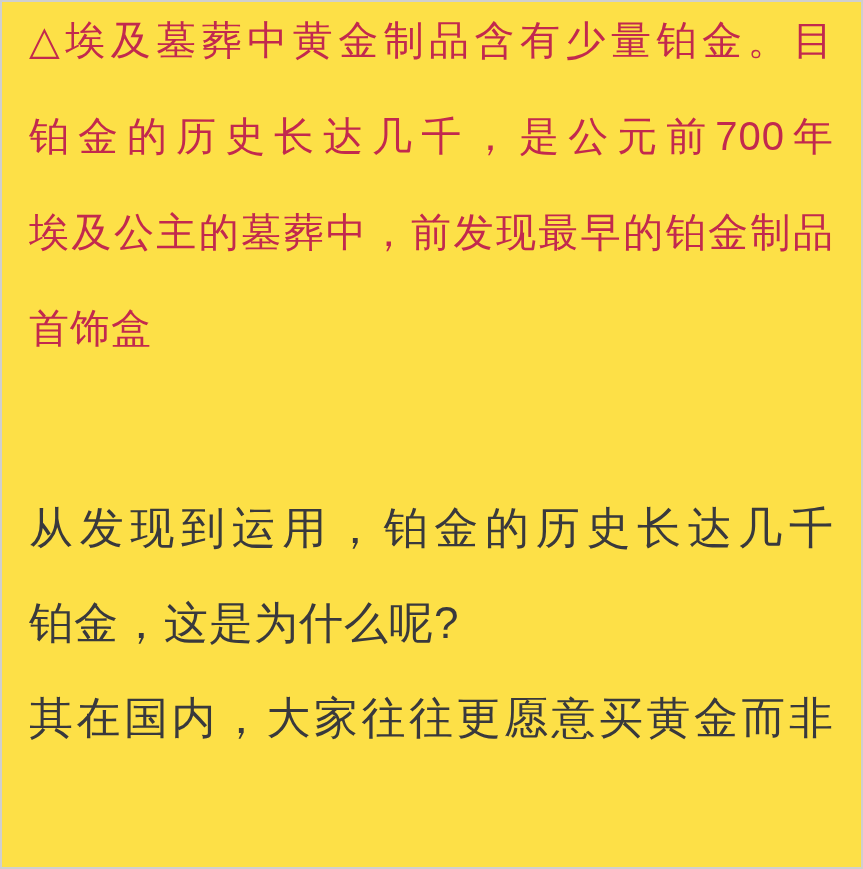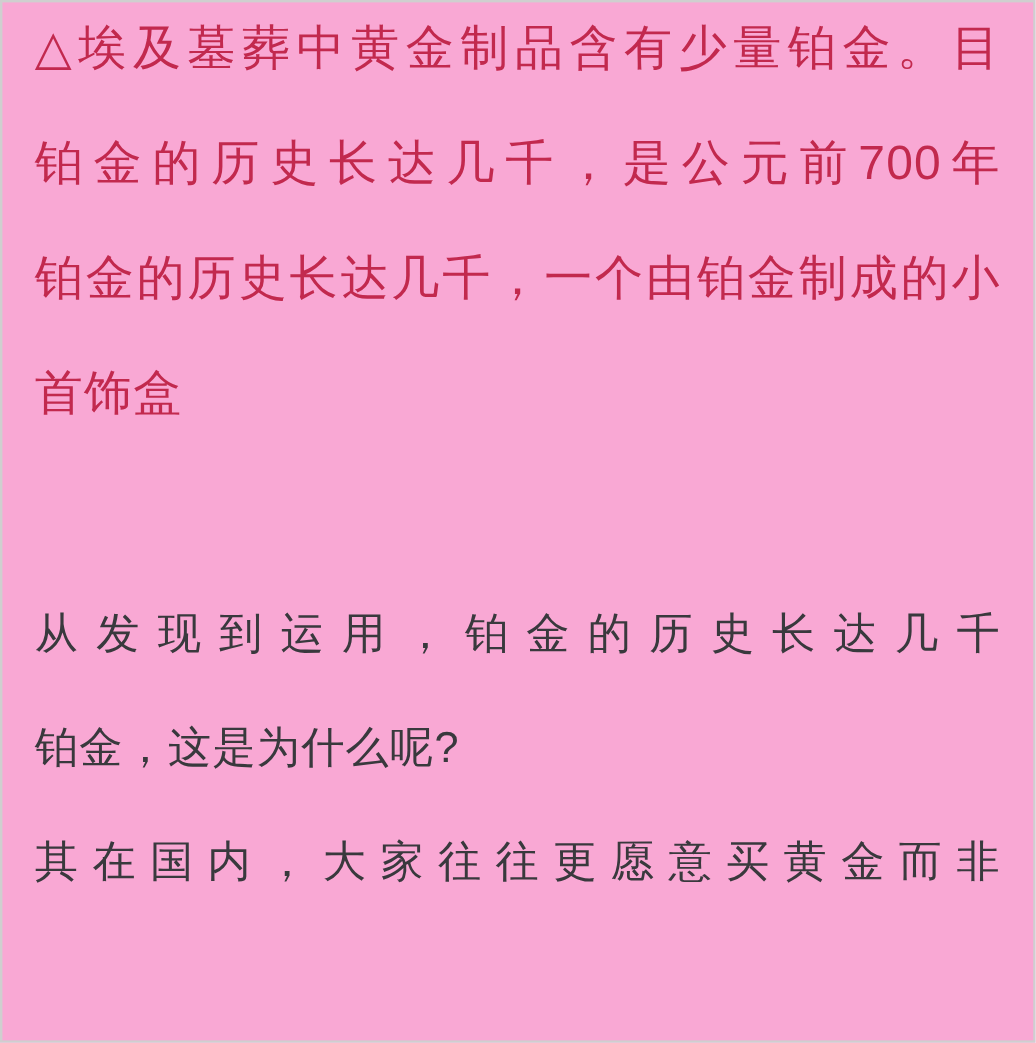--- a/index.html
+++ b/index.html
@@ -21,46 +21,46 @@
     font-weight: 400;
     font-kerning: none;
   }
   .caption {
     font-size: 40px;
     line-height: 96px;
     letter-spacing: 1px;
     margin-top: -10px;
   }
   .body-text {
-    font-size: 36px;
+    font-size: 44px;
     line-height: 95px;
     letter-spacing: 1px;
     margin-top: 104px;
   }
   .line {
     width: 100%;
   }
   .line.justify {
     text-align: justify;
     text-align-last: justify;
   }
   .line.natural {
     text-align: center;
     text-align-last: left;
   }
 </style>
 </head>
 <body>
 
-<main class="page" style="background-color: #f9a8d4;">
+<main class="page" style="background-color: #fde047;">
 
   <section class="paragraph caption" style="color: rgb(194, 41, 78);">
     <p class="line justify">△埃及墓葬中黄金制品含有少量铂金。目</p>
     <p class="line justify">铂金的历史长达几千，是公元前700年</p>
-    <p class="line justify">铂金的历史长达几千，一个由铂金制成的小</p>
+    <p class="line justify">埃及公主的墓葬中，前发现最早的铂金制品</p>
     <p class="line natural">首饰盒</p>
   </section>
 
   <section class="paragraph body-text" style="color: rgb(57, 57, 61);">
     <p class="line justify">从发现到运用，铂金的历史长达几千</p>
     <p class="line natural">铂金，这是为什么呢?</p>
     <p class="line justify">其在国内，大家往往更愿意买黄金而非</p>
   </section>
 
 </main>

